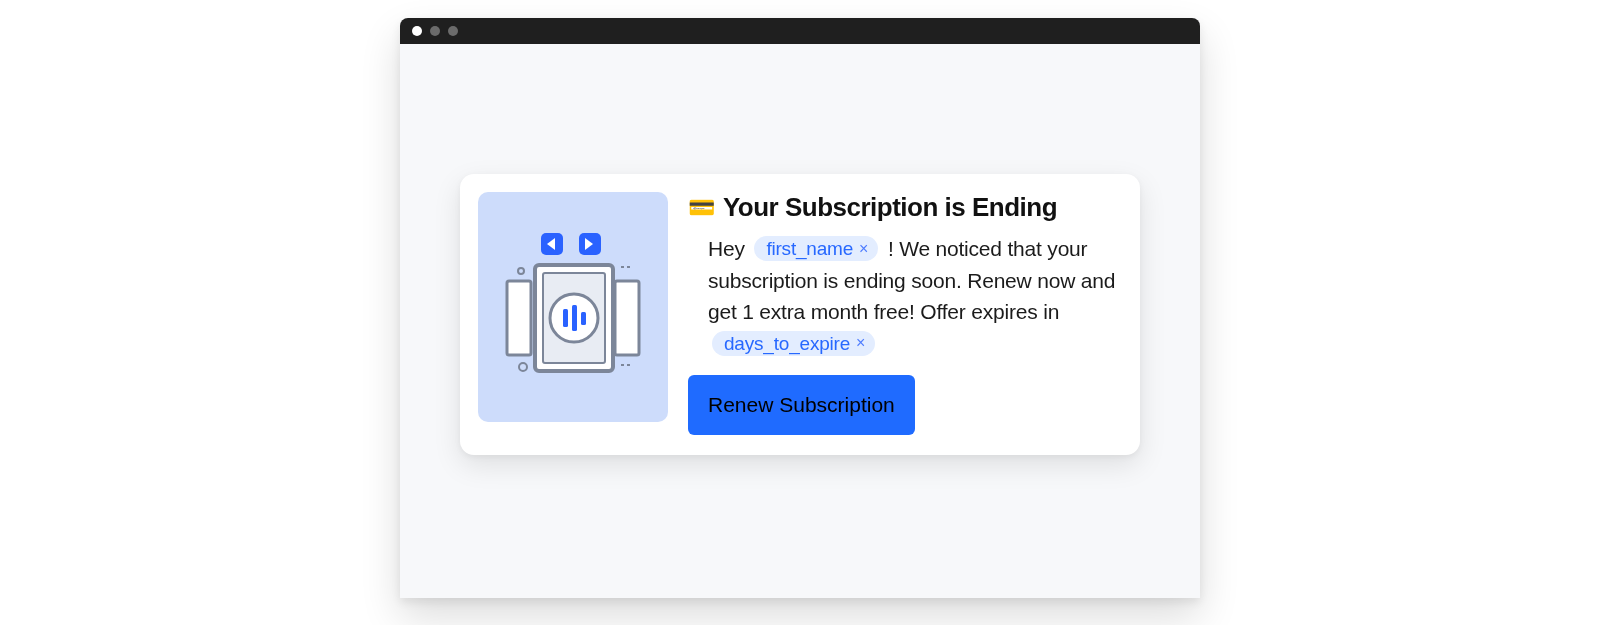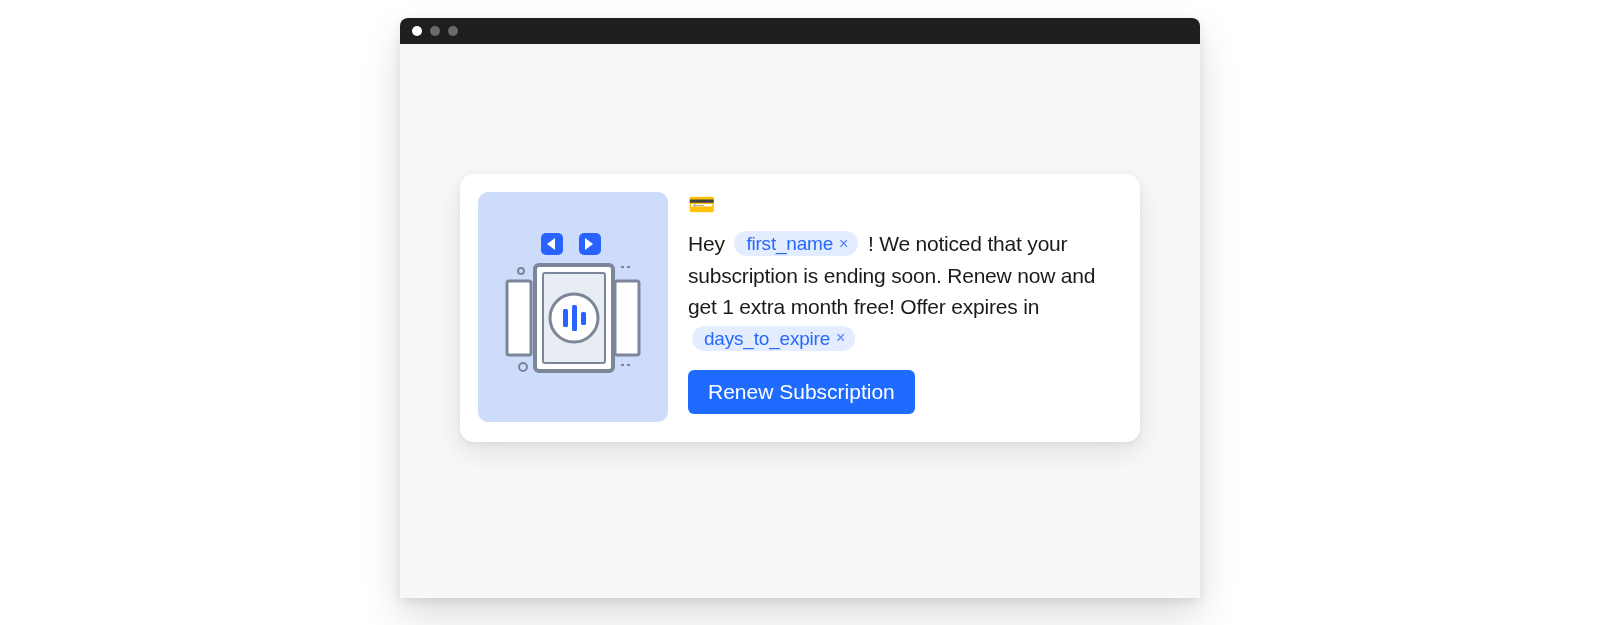--- a/index.html
+++ b/index.html
@@ -68,20 +68,21 @@
     color: #111111; margin-bottom: 10px;
     white-space: nowrap;
   }
   .cc-emoji { font-size: 22px; }
 
   .body-text {
     font-size: 21px;
     line-height: 1.5;
     color: #1b1b1b;
     letter-spacing: -0.2px;
+    margin-left: 20px;
   }
 
   .chip {
     display: inline-flex;
     align-items: center;
     gap: 6px;
     background: #e3edff;
     color: #2768ff;
     border-radius: 16px;
     padding: 3px 10px 3px 12px;
@@ -97,26 +98,26 @@
     line-height: 1;
     color: #4f7dff;
     cursor: pointer;
   }
 
   .cta {
     margin-top: 16px;
     display: inline-flex;
     align-items: center;
     background: #1f6bff;
-    color: #ffffff;
+    color: #000000;
     font-size: 21px;
     font-weight: 500;
     border: none;
     border-radius: 6px;
-    padding: 10px 20px;
+    padding: 18px 20px;
     cursor: pointer;
   }
 
   
   .illus svg { width: 160px; height: 180px; }
 </style>
 </head>
 <body>
 
 <div class="stage">
@@ -154,20 +155,21 @@
             <rect x="79" y="88" width="5" height="26" rx="1.5" fill="#2a62ff"></rect>
             <rect x="88" y="95" width="5" height="13" rx="1.5" fill="#2a62ff"></rect>
 
             <circle cx="30" cy="150" r="4" fill="none" stroke="#7c8699" stroke-width="2"></circle>
           </svg>
         </div>
 
         <div class="content">
           <div class="heading">
             <span class="cc-emoji">💳</span>
+            <span>Your Subscription is Ending</span>
           </div>
 
           <div class="body-text">
             <span>Hey</span>
             <span class="chip">
               <span>first_name</span>
               <span class="chip-x">×</span>
             </span>
             <span>! We noticed that your subscription is ending soon. Renew now and get 1 extra month free! Offer expires in</span>
             <span class="chip">

